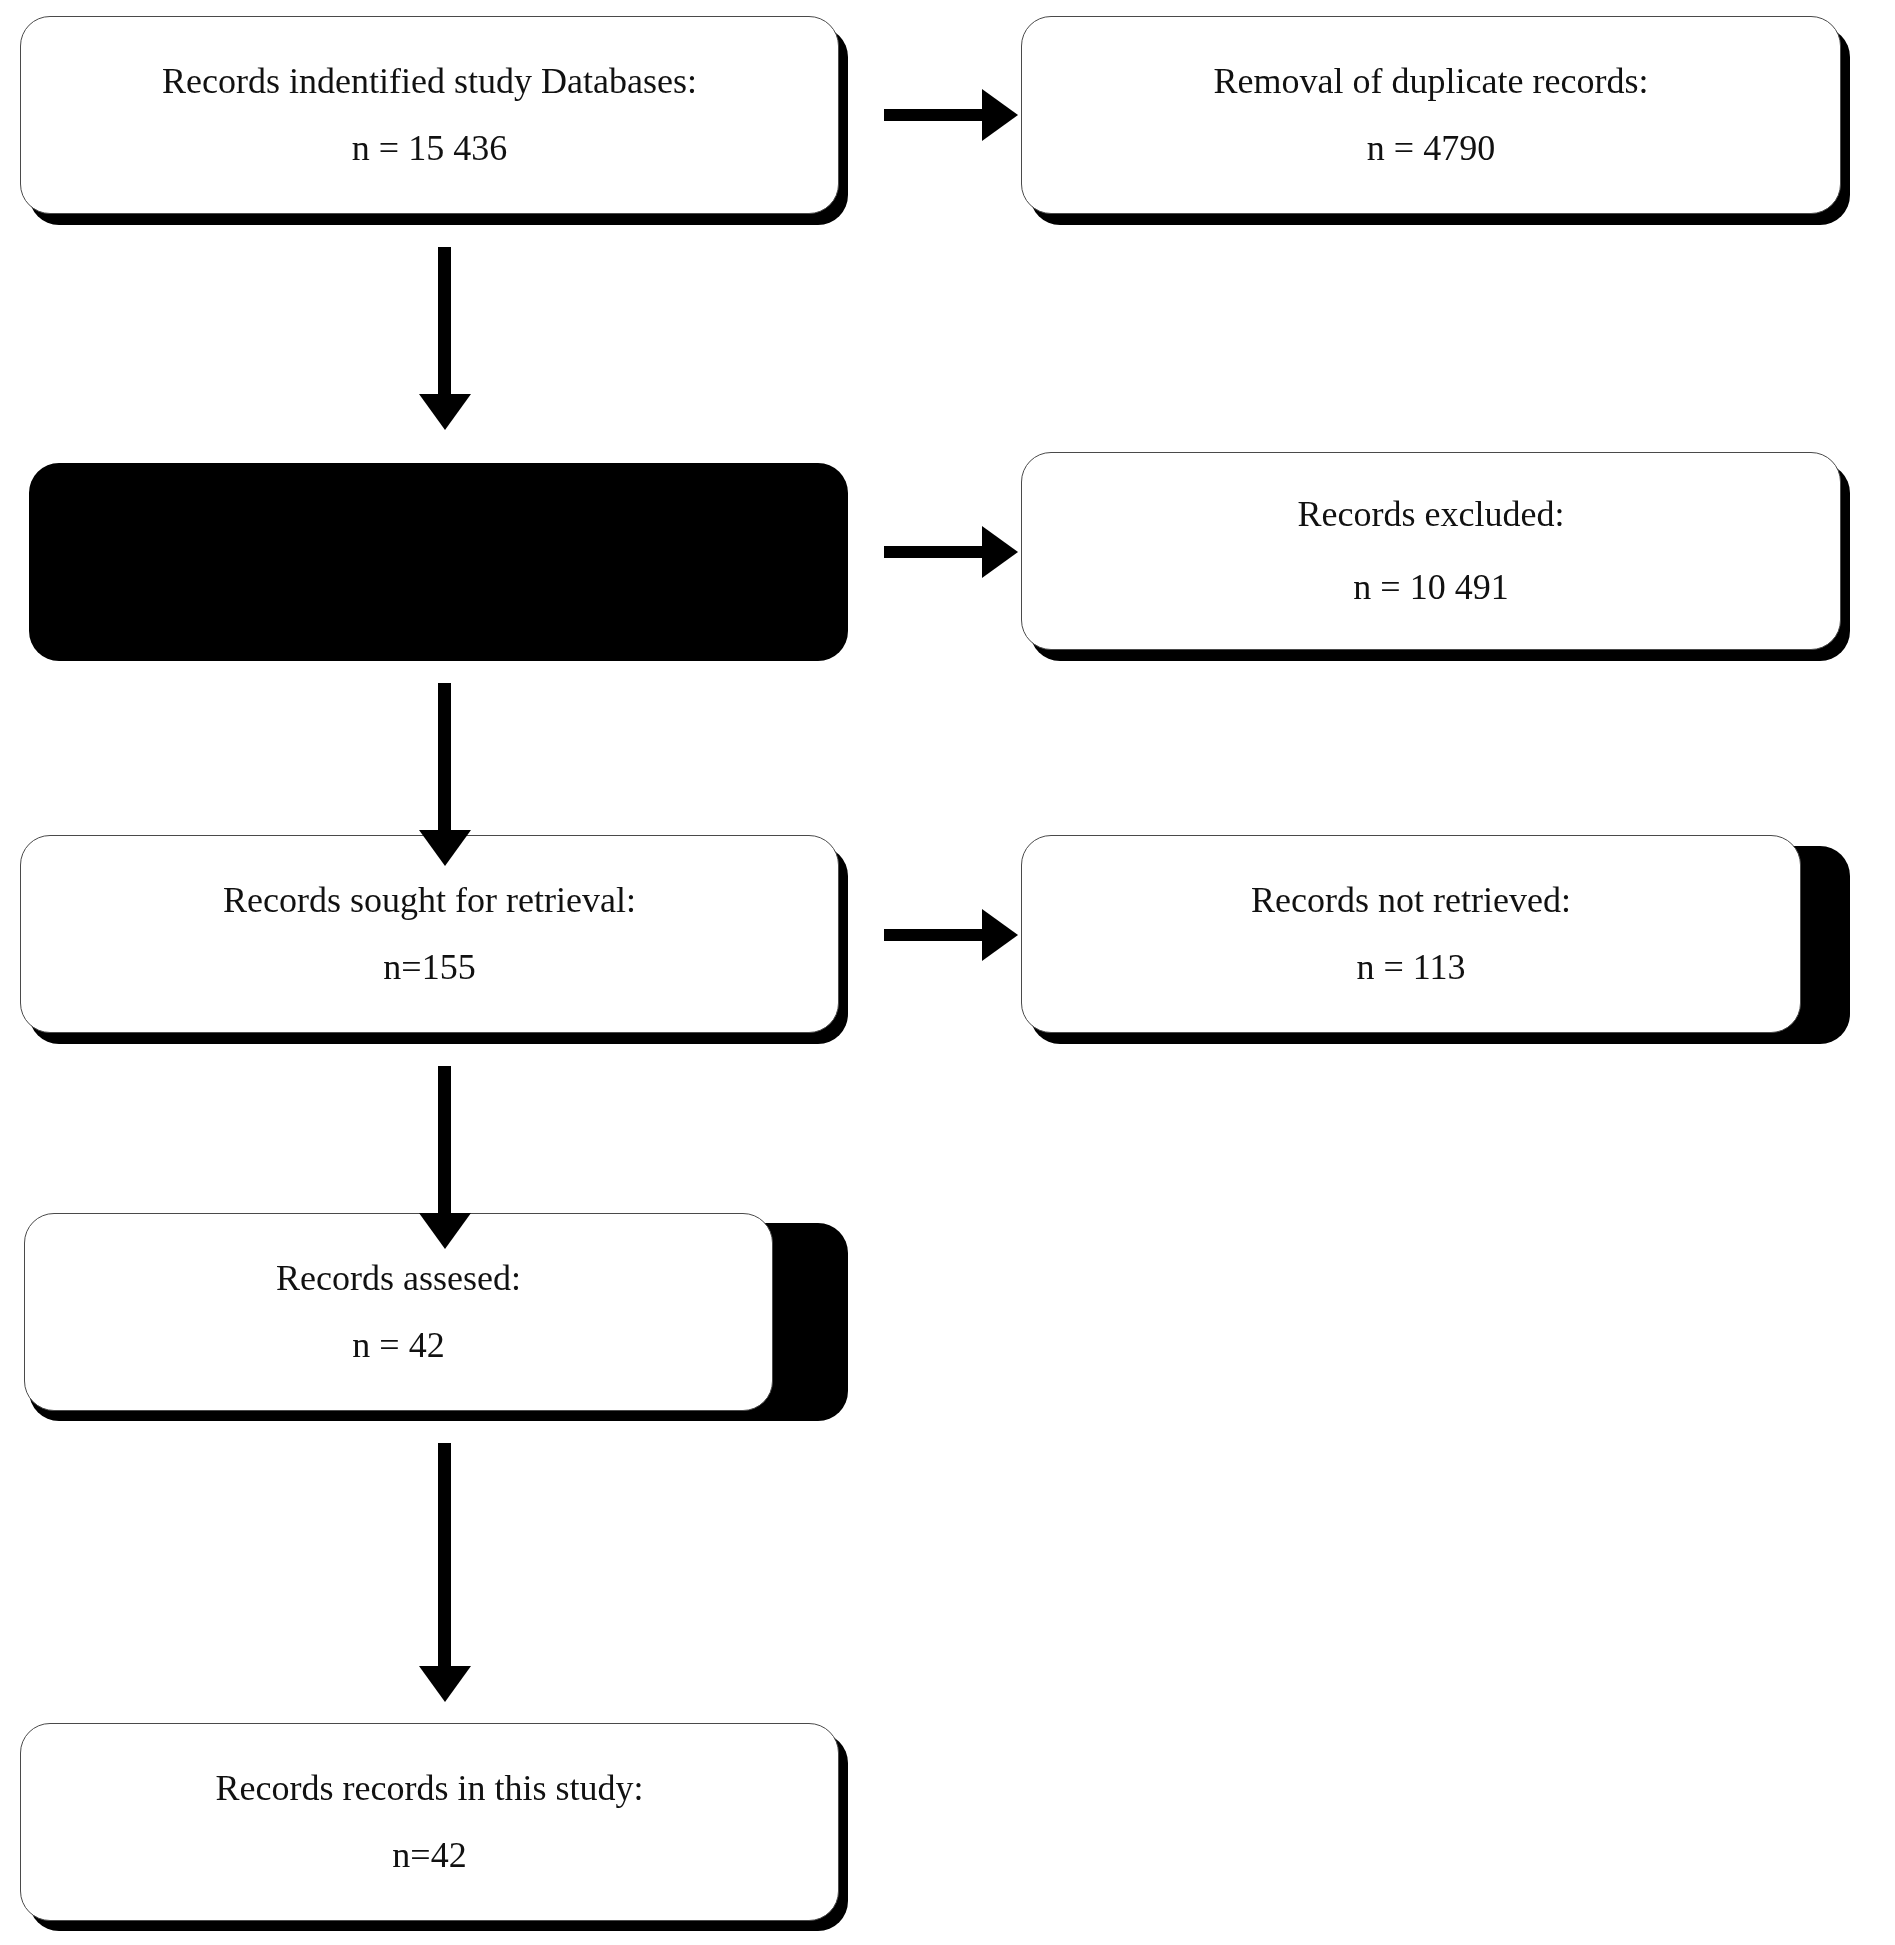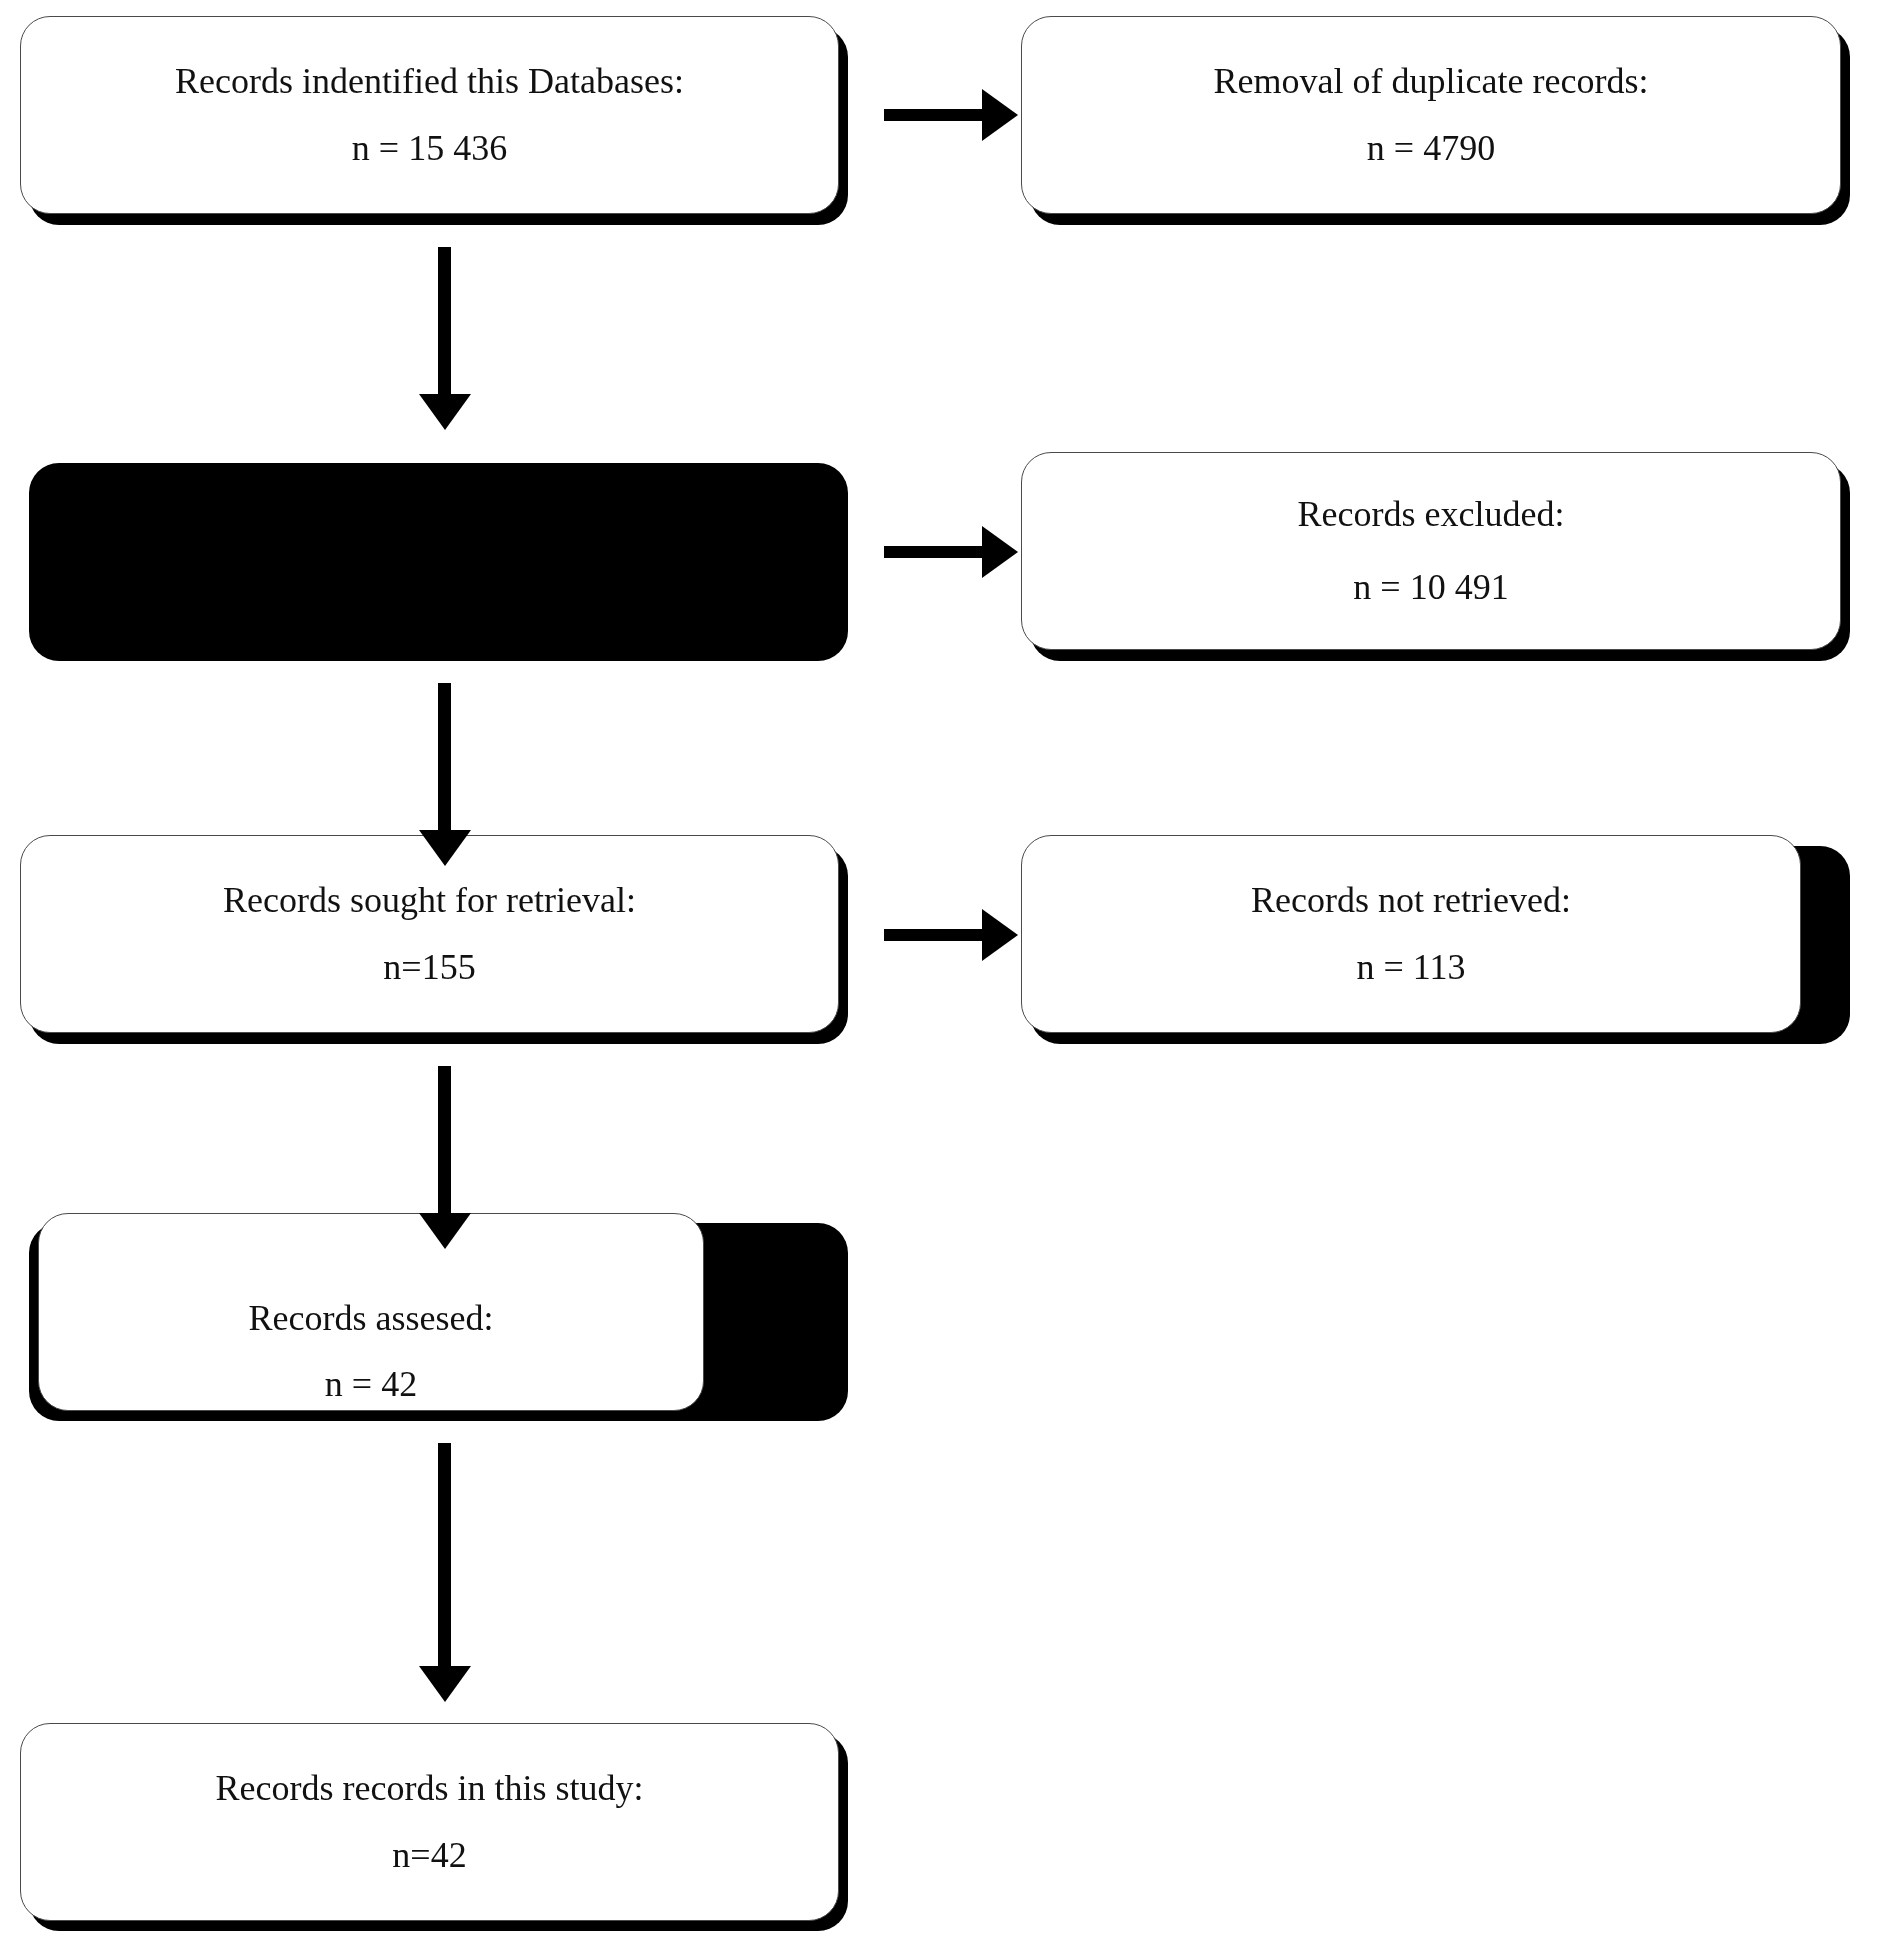--- a/index.html
+++ b/index.html
@@ -97,21 +97,21 @@
     border-left: 36px solid #000000;
   }
 </style>
 </head>
 <body>
 
 <div id="canvas">
 
   <div class="node-shadow" style="left:29px; top:26.5px; width:819px; height:198px;"></div>
   <div class="node" style="left:20px; top:16px; width:819px; height:198px;">
-    <span class="line line-1">Records indentified this Databases:</span>
+    <span class="line line-1">Records indentified study Databases:</span>
     <span class="line line-2">n = 15 436</span>
   </div>
 
   <div class="node-shadow" style="left:1030px; top:26.5px; width:820px; height:198px;"></div>
   <div class="node" style="left:1021px; top:16px; width:820px; height:198px;">
     <span class="line line-1">Removal of duplicate records:</span>
     <span class="line line-2">n = 4790</span>
   </div>
 
   <div class="arrow-h" style="left:884px; top:86px; width:134px; height:58px;">
@@ -158,21 +158,21 @@
     <div class="shaft" style="width:103px;"></div>
     <div class="head"></div>
   </div>
 
   <div class="arrow-v" style="left:410px; top:1066px; width:69px; height:183px;">
     <div class="shaft" style="height:147px;"></div>
     <div class="head"></div>
   </div>
 
   <div class="node-shadow" style="left:29px; top:1223px; width:819px; height:198px;"></div>
-  <div class="node" style="left:38px; top:1213px; width:666px; height:198px;justify-content:flex-end;">
+  <div class="node" style="left:24px; top:1213px; width:749px; height:198px;">
     <span class="line line-1">Records assesed:</span>
     <span class="line line-2">n = 42</span>
   </div>
 
   <div class="arrow-v" style="left:410px; top:1443px; width:69px; height:259px;">
     <div class="shaft" style="height:224px;"></div>
     <div class="head"></div>
   </div>
 
   <div class="node-shadow" style="left:29px; top:1733px; width:819px; height:198px;"></div>

